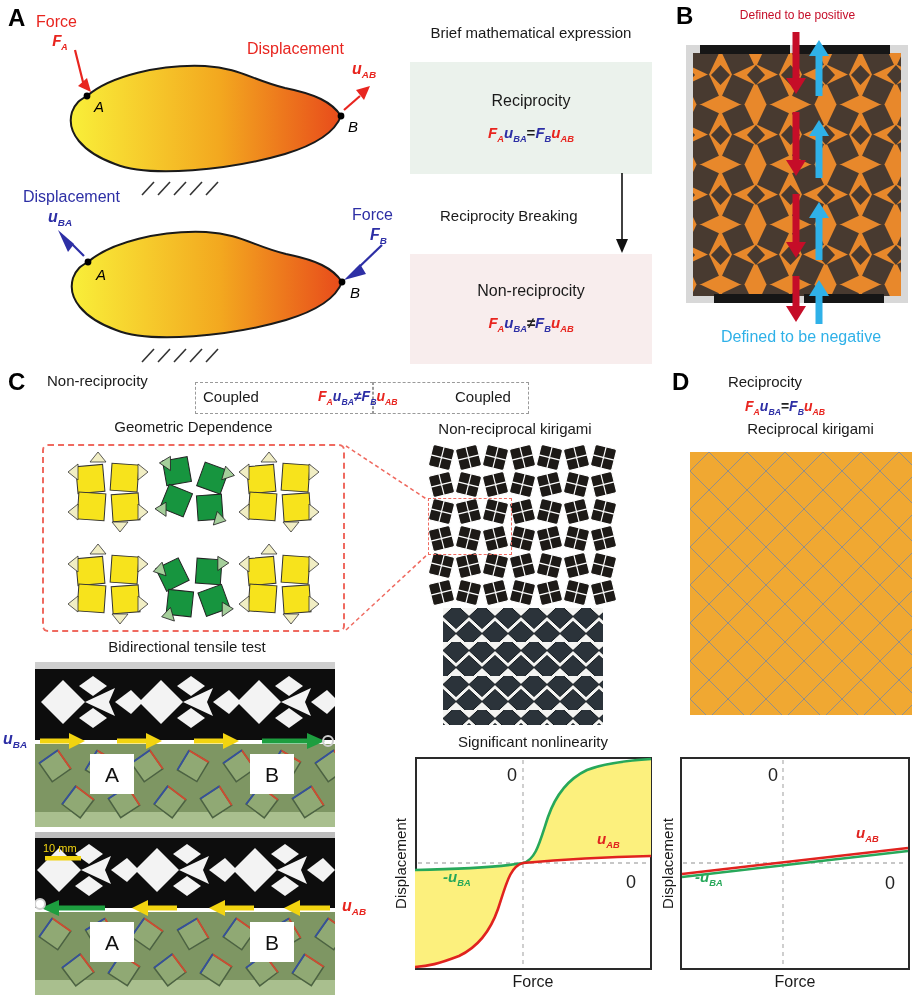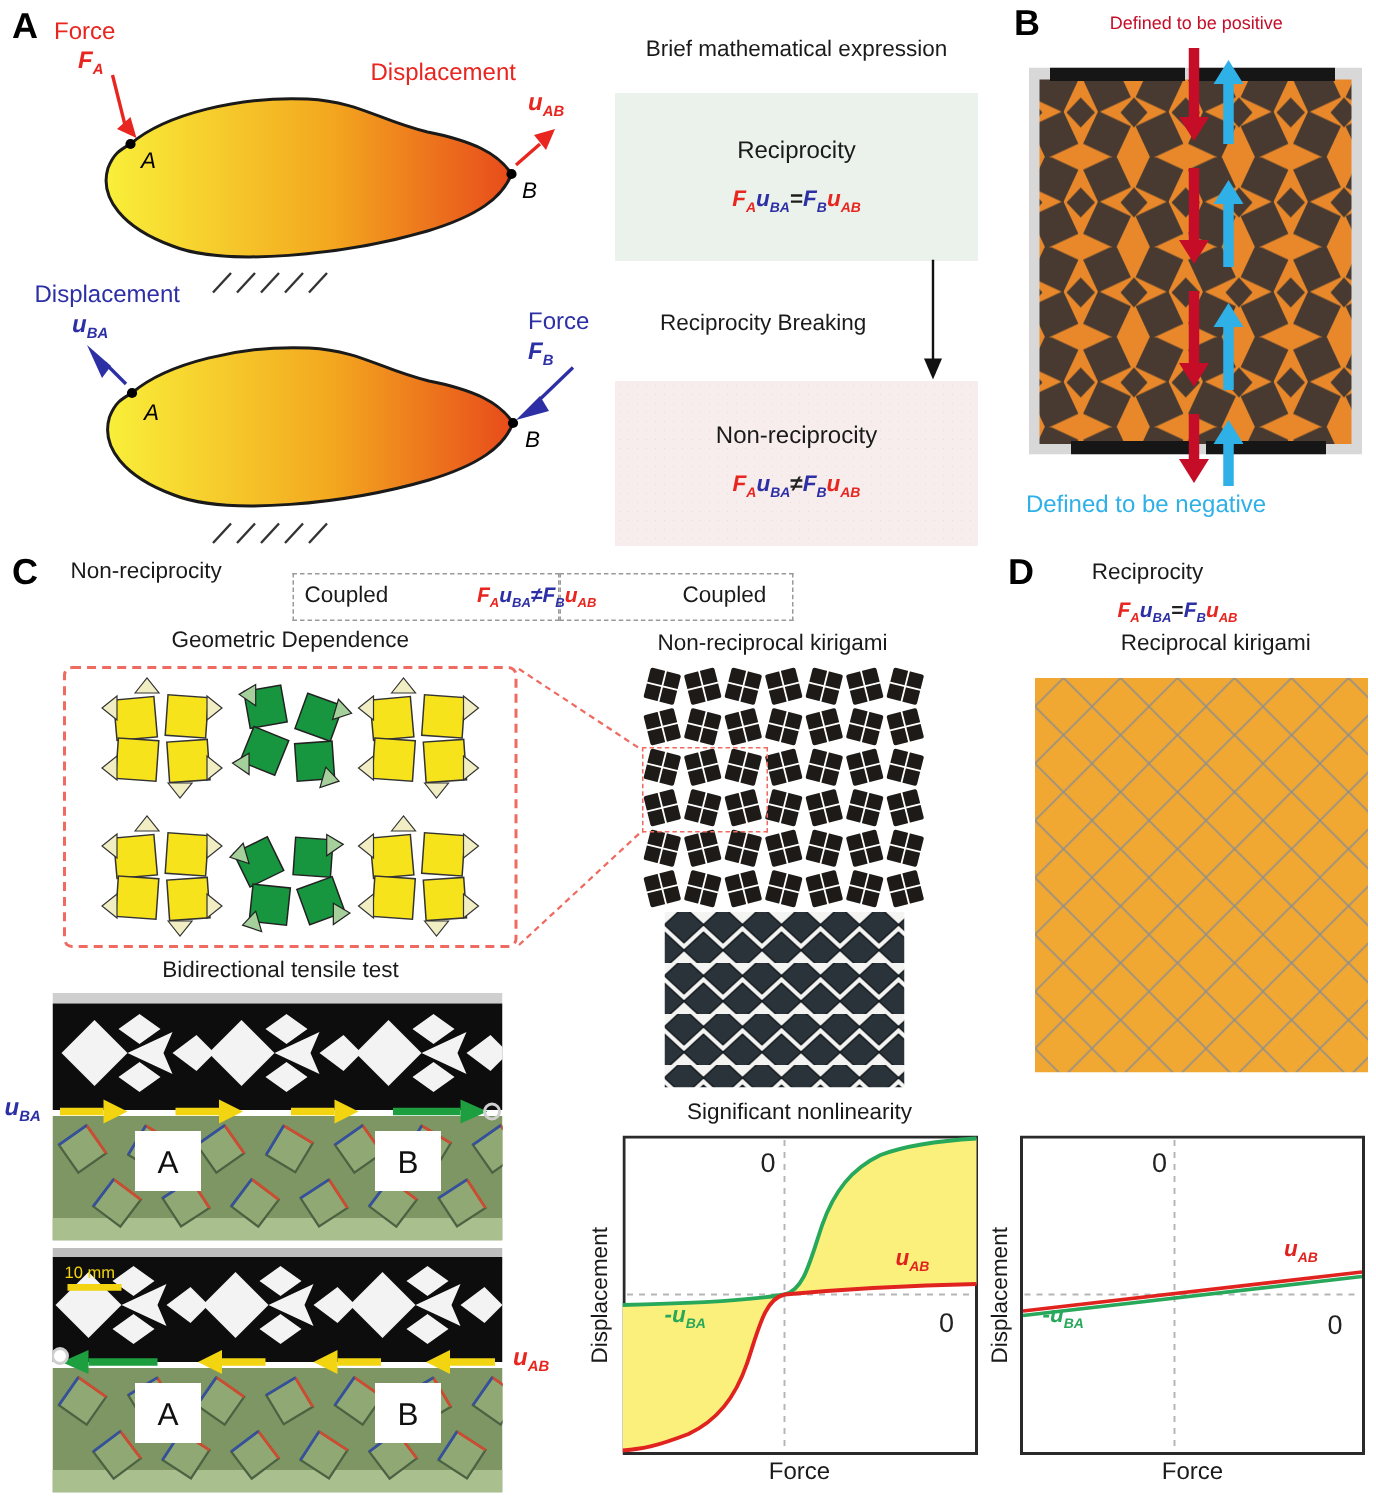--- a/index.html
+++ b/index.html
@@ -122,21 +122,21 @@
             <path d="M28,-28 38,-20 26,-14 Z"></path>
           <path d="M-26,16 -36,24 -24,30 Z"></path>
             <path d="M26,18 36,26 24,32 Z"></path>
         </g>
       </g>
     </defs>
   </svg>
 
   <div class="abs plabel" style="left:8px;top:4px;">A</div>
   <div class="abs t16 red" style="left:36px;top:13px;">Force</div>
-  <div class="abs flabel" style="left:52px;top:32px;"><span style="color: rgb(232, 37, 31); font-style: italic;">F<sub>A</sub></span></div>
+  <div class="abs flabel" style="left:52px;top:32px;"><span style="color: rgb(232, 37, 31); font-style: italic; font-family: Liberation Mono, monospace;">F<sub>A</sub></span></div>
   <div class="abs t16 red" style="left:247px;top:40px;">Displacement</div>
   <div class="abs flabel" style="left:352px;top:60px;"><span style="color: rgb(232, 37, 31); font-style: italic;">u<sub>AB</sub></span></div>
 
   <svg class="abs" style="left:30px;top:40px;" width="370" height="160" viewBox="0 0 370 160">
     <path d="M57,56 C80,36 130,24 175,26 C210,28 222,40 255,48 C285,54 302,62 311,76 C305,92 288,104 255,114 C200,130 120,138 85,124 C52,112 36,92 42,72 C46,62 50,60 57,56 Z" fill="url(#gblob)" stroke="#1a1a1a" stroke-width="2"></path>
     <g stroke="#333" stroke-width="1.6">
       <line x1="112" y1="155" x2="124" y2="142"></line>
         <line x1="128" y1="155" x2="140" y2="142"></line>
       <line x1="144" y1="155" x2="156" y2="142"></line>
         <line x1="160" y1="155" x2="172" y2="142"></line>
@@ -148,21 +148,21 @@
     <polygon points="326,50 340,46 334,60" fill="#e8251f"></polygon>
     <circle cx="57" cy="56" r="3.4" fill="#000"></circle>
     <circle cx="311" cy="76" r="3.4" fill="#000"></circle>
     <text x="64" y="72" font-size="15" font-style="italic" fill="#000">A</text>
     <text x="318" y="92" font-size="15" font-style="italic" fill="#000">B</text>
   </svg>
 
   <div class="abs t16 blue" style="left:23px;top:188px;">Displacement</div>
   <div class="abs flabel" style="left:48px;top:208px;"><span style="color: rgb(45, 47, 165); font-style: italic;">u<sub>BA</sub></span></div>
   <div class="abs t16 blue" style="left:352px;top:206px;">Force</div>
-  <div class="abs flabel" style="left:352px;top:226px;"><span style="color: rgb(45, 47, 165); font-style: italic;">F<sub>B</sub></span></div>
+  <div class="abs flabel" style="left:370px;top:226px;"><span style="color: rgb(45, 47, 165); font-style: italic;">F<sub>B</sub></span></div>
 
   <svg class="abs" style="left:30px;top:210px;" width="370" height="160" viewBox="0 0 370 160">
     <g transform="translate(1,-4)">
       <path d="M57,56 C80,36 130,24 175,26 C210,28 222,40 255,48 C285,54 302,62 311,76 C305,92 288,104 255,114 C200,130 120,138 85,124 C52,112 36,92 42,72 C46,62 50,60 57,56 Z" fill="url(#gblob)" stroke="#1a1a1a" stroke-width="2"></path>
     </g>
     <g stroke="#333" stroke-width="1.6">
       <line x1="112" y1="152" x2="124" y2="139"></line>
         <line x1="128" y1="152" x2="140" y2="139"></line>
       <line x1="144" y1="152" x2="156" y2="139"></line>
         <line x1="160" y1="152" x2="172" y2="139"></line>
@@ -225,21 +225,21 @@
           <line x1="133" y1="26" x2="133" y2="66"></line>
         <polygon points="123,106 143,106 133,90" stroke="none"></polygon>
           <line x1="133" y1="106" x2="133" y2="148"></line>
         <polygon points="123,188 143,188 133,172" stroke="none"></polygon>
           <line x1="133" y1="188" x2="133" y2="230"></line>
         <polygon points="123,266 143,266 133,250" stroke="none"></polygon>
           <line x1="133" y1="266" x2="133" y2="294"></line>
       </g>
     </g>
   </svg>
-  <div class="abs ctr lblue" style="left:659px;top:328px;width:210px;font-size:16px;">Defined to be negative</div>
+  <div class="abs ctr lblue" style="left:696px;top:328px;width:210px;font-size:16px;">Defined to be negative</div>
 
   <div class="abs plabel" style="left:8px;top:368px;">C</div>
   <div class="abs t15" style="left:47px;top:372px;">Non-reciprocity</div>
 
   <div class="abs dashbox" style="left:195px;top:382px;width:176px;height:30px;"></div>
   <div class="abs dashbox" style="left:373px;top:382px;width:154px;height:30px;"></div>
   <div class="abs t15" style="left:203px;top:388px;">Coupled</div>
   <div class="abs formula" style="left:318px;top:388px;font-size:14px;"><span style="color: rgb(232, 37, 31); font-style: italic;">F<sub>A</sub></span><span style="color: rgb(45, 47, 165); font-style: italic;">u<sub>BA</sub></span><span style="color: rgb(45, 47, 165); font-style: normal;">≠</span><span style="color: rgb(45, 47, 165); font-style: italic;">F<sub>B</sub></span><span style="color: rgb(232, 37, 31); font-style: italic;">u<sub>AB</sub></span></div>
   <div class="abs t15" style="left:455px;top:388px;">Coupled</div>
 

